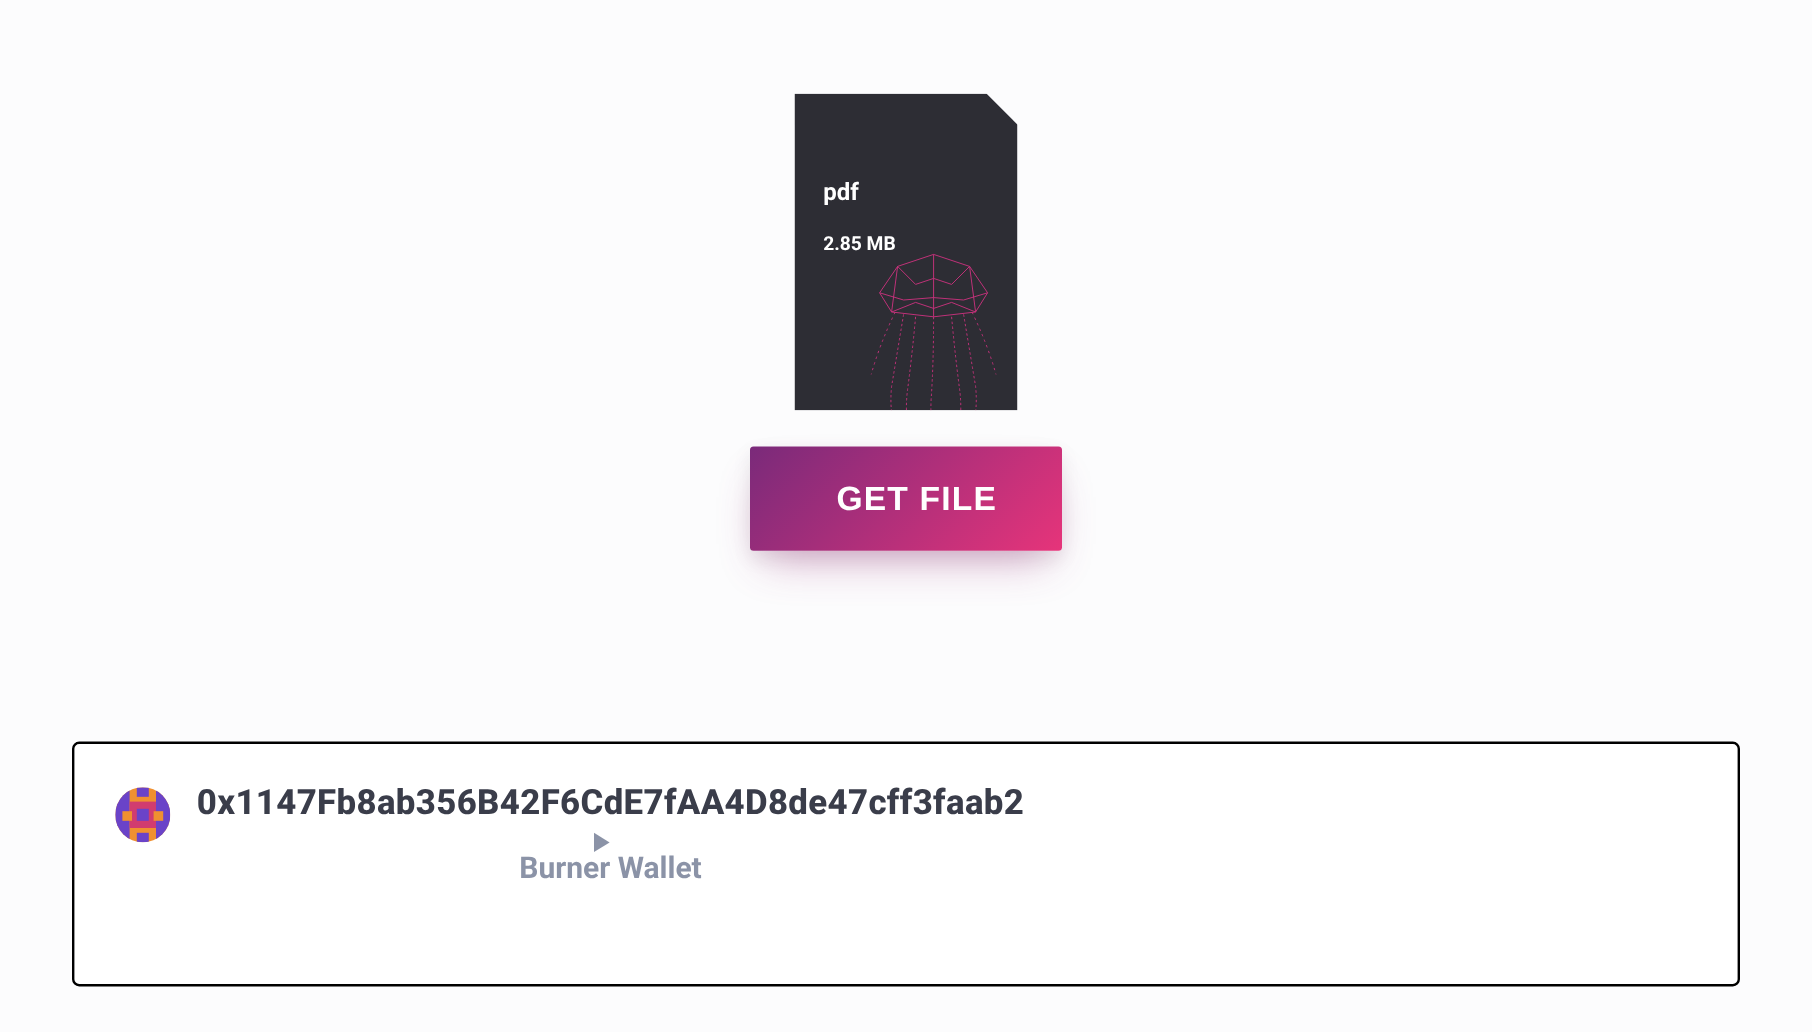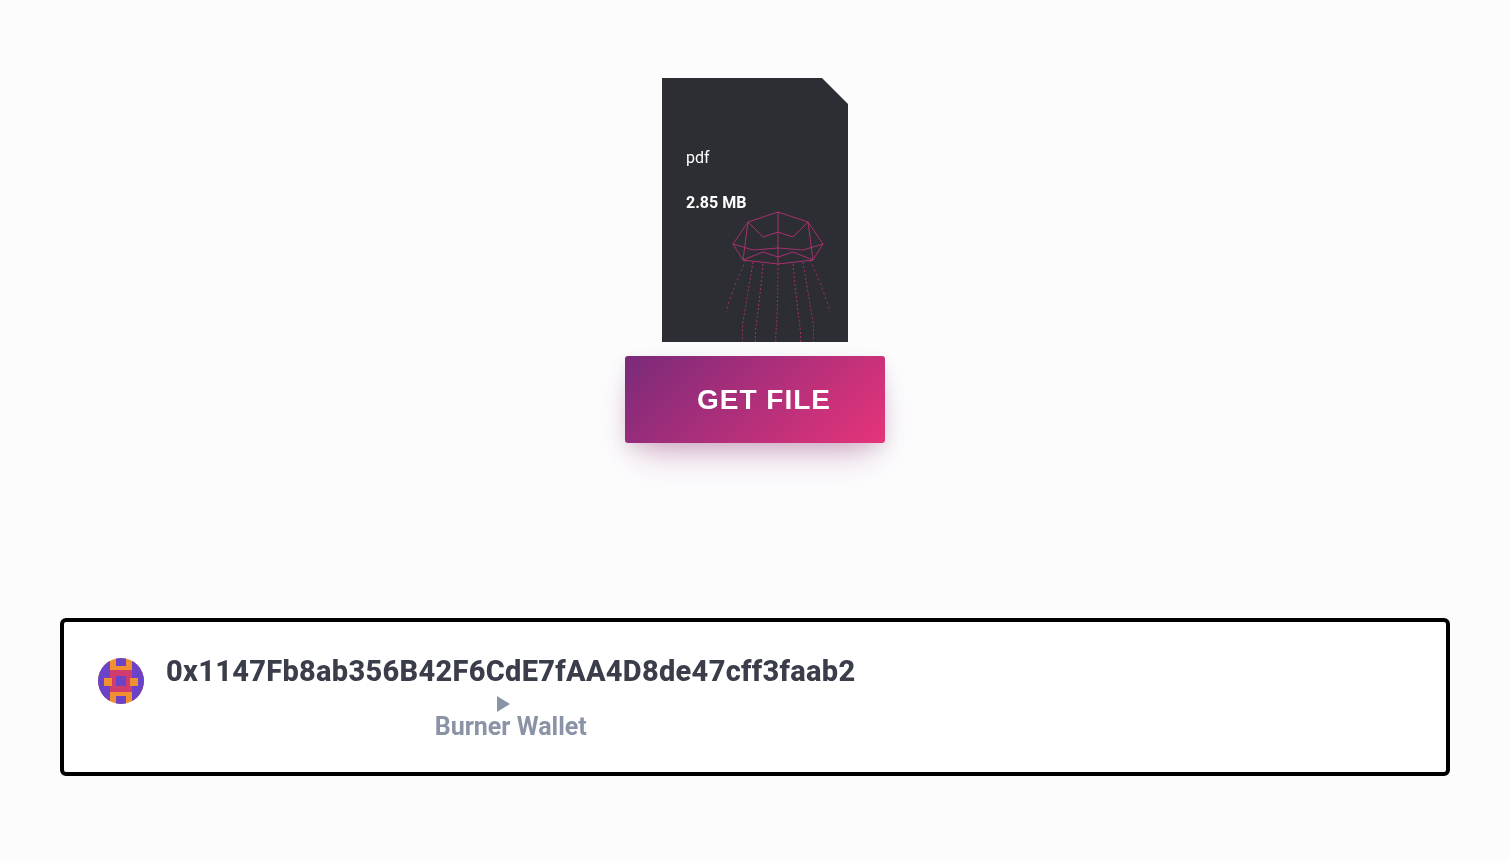--- a/index.html
+++ b/index.html
@@ -29,22 +29,22 @@
       width: 186px;
       height: 264px;
       background: #2d2d34;
       position: relative;
       overflow: hidden;
       clip-path: polygon(0 0, calc(100% - 26px) 0, 100% 26px, 100% 100%, 0 100%);
     }
     
     .file-card .file-type {
       color: #ffffff;
-      font-size: 16px;
-      font-weight: 400;
+      font-size: 20px;
+      font-weight: 700;
       position: absolute;
       top: 70px;
       left: 24px;
     }
     
     .file-card .file-size {
       color: #ffffff;
       font-size: 16px;
       font-weight: 700;
       position: absolute;
@@ -54,43 +54,43 @@
     
     .jellyfish {
       position: absolute;
       bottom: -20px;
       right: -10px;
       width: 160px;
       height: 160px;
     }
     
     .get-file-btn {
-      margin-top: 14px;
+      margin-top: 30px;
       width: 260px;
       height: 87px;
       border: none;
       border-radius: 3px;
       background: linear-gradient(135deg, #7a2a7a 0%, #e6347a 100%);
       color: #ffffff;
       font-size: 28px;
       font-weight: 800;
       letter-spacing: 1px;
       cursor: pointer;
       box-shadow: 0 18px 36px -12px rgba(160, 60, 130, 0.45), 0 6px 16px rgba(0,0,0,0.08);
       padding-left: 18px;
     }
     
     .wallet-card {
       position: absolute;
       top: 618px;
       left: 60px;
       right: 60px;
-      height: 158px;
+      height: 204px;
       background: #ffffff;
-      border: 4px solid #000000;
+      border: 2px solid #000000;
       border-radius: 6px;
       display: flex;
       align-items: flex-start;
       padding: 32px 34px;
     }
     
     .wallet-avatar {
       width: 46px;
       height: 46px;
       border-radius: 50%;

